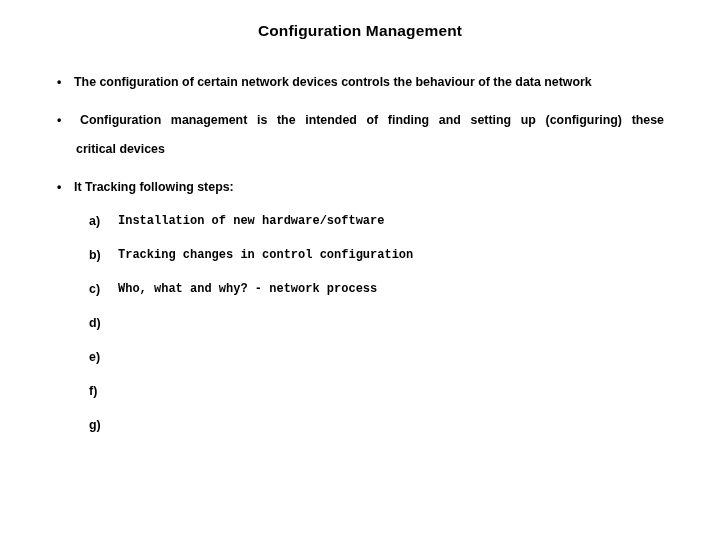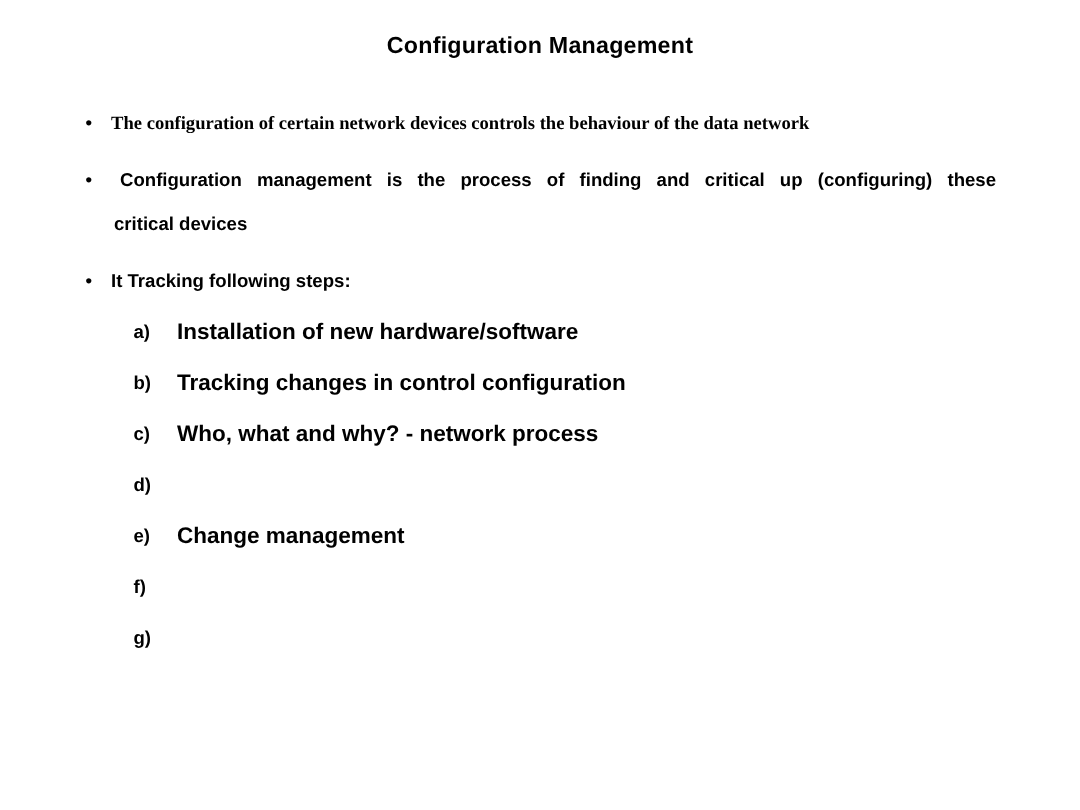--- a/index.html
+++ b/index.html
@@ -62,21 +62,21 @@
     line-height: 17px;
     color: #000000;
   }
 
   .bullet-text {
     display: block;
   }
 
   
   .b1 { margin-top: 0px; }
-  .b1 .bullet-text { white-space: nowrap; font-family: Liberation Serif, serif; }
+  .b1 .bullet-text { white-space: nowrap; }
 
   
   .b2 { margin-top: 21px; padding-left: 24px; }
   .b2 .bullet-text {
     text-align: justify;
     text-justify: inter-word;
     width: 584px;
   }
   .b2 .bullet-text .just-line {
     display: block;
@@ -119,45 +119,46 @@
     font-size: 12.4px;
     font-weight: bold;
     line-height: 17px;
     color: #000000;
   }
 
   .letter-text {
     position: absolute;
     left: 62px;
     top: 0;
-    font-size: 15px;
+    font-size: 12px;
     font-weight: bold;
     line-height: 17px;
     white-space: nowrap;
     color: #000000;
+    font-family: Liberation Mono, monospace;
   }
 </style>
 </head>
 <body>
 
 <div class="slide">
 
   <div class="slide-title">Configuration Management</div>
 
   <div class="body-area">
 
     <div class="bullet-row b1">
       <span class="bullet-marker">•</span>
       <span class="bullet-text">The configuration of certain network devices controls the behaviour of the data network</span>
     </div>
 
     <div class="bullet-row b2">
       <span class="bullet-marker">•</span>
       <span class="bullet-text">
-        <span class="just-line">Configuration management is the process of finding and critical up (configuring) these</span>
+        <span class="just-line">Configuration management is the intended of finding and setting up (configuring) these</span>
         <span class="last-line">critical devices</span>
       </span>
     </div>
 
     <div class="bullet-row b3">
       <span class="bullet-marker">•</span>
       <span class="bullet-text">It Tracking following steps:</span>
     </div>
 
     <div class="letter-list">
@@ -176,21 +177,20 @@
         <span class="letter-marker">c)</span>
         <span class="letter-text">Who, what and why? - network process</span>
       </div>
 
       <div class="letter-row">
         <span class="letter-marker">d)</span>
       </div>
 
       <div class="letter-row">
         <span class="letter-marker">e)</span>
-        <span class="letter-text">Change management</span>
       </div>
 
       <div class="letter-row">
         <span class="letter-marker">f)</span>
       </div>
 
       <div class="letter-row">
         <span class="letter-marker">g)</span>
       </div>
 

